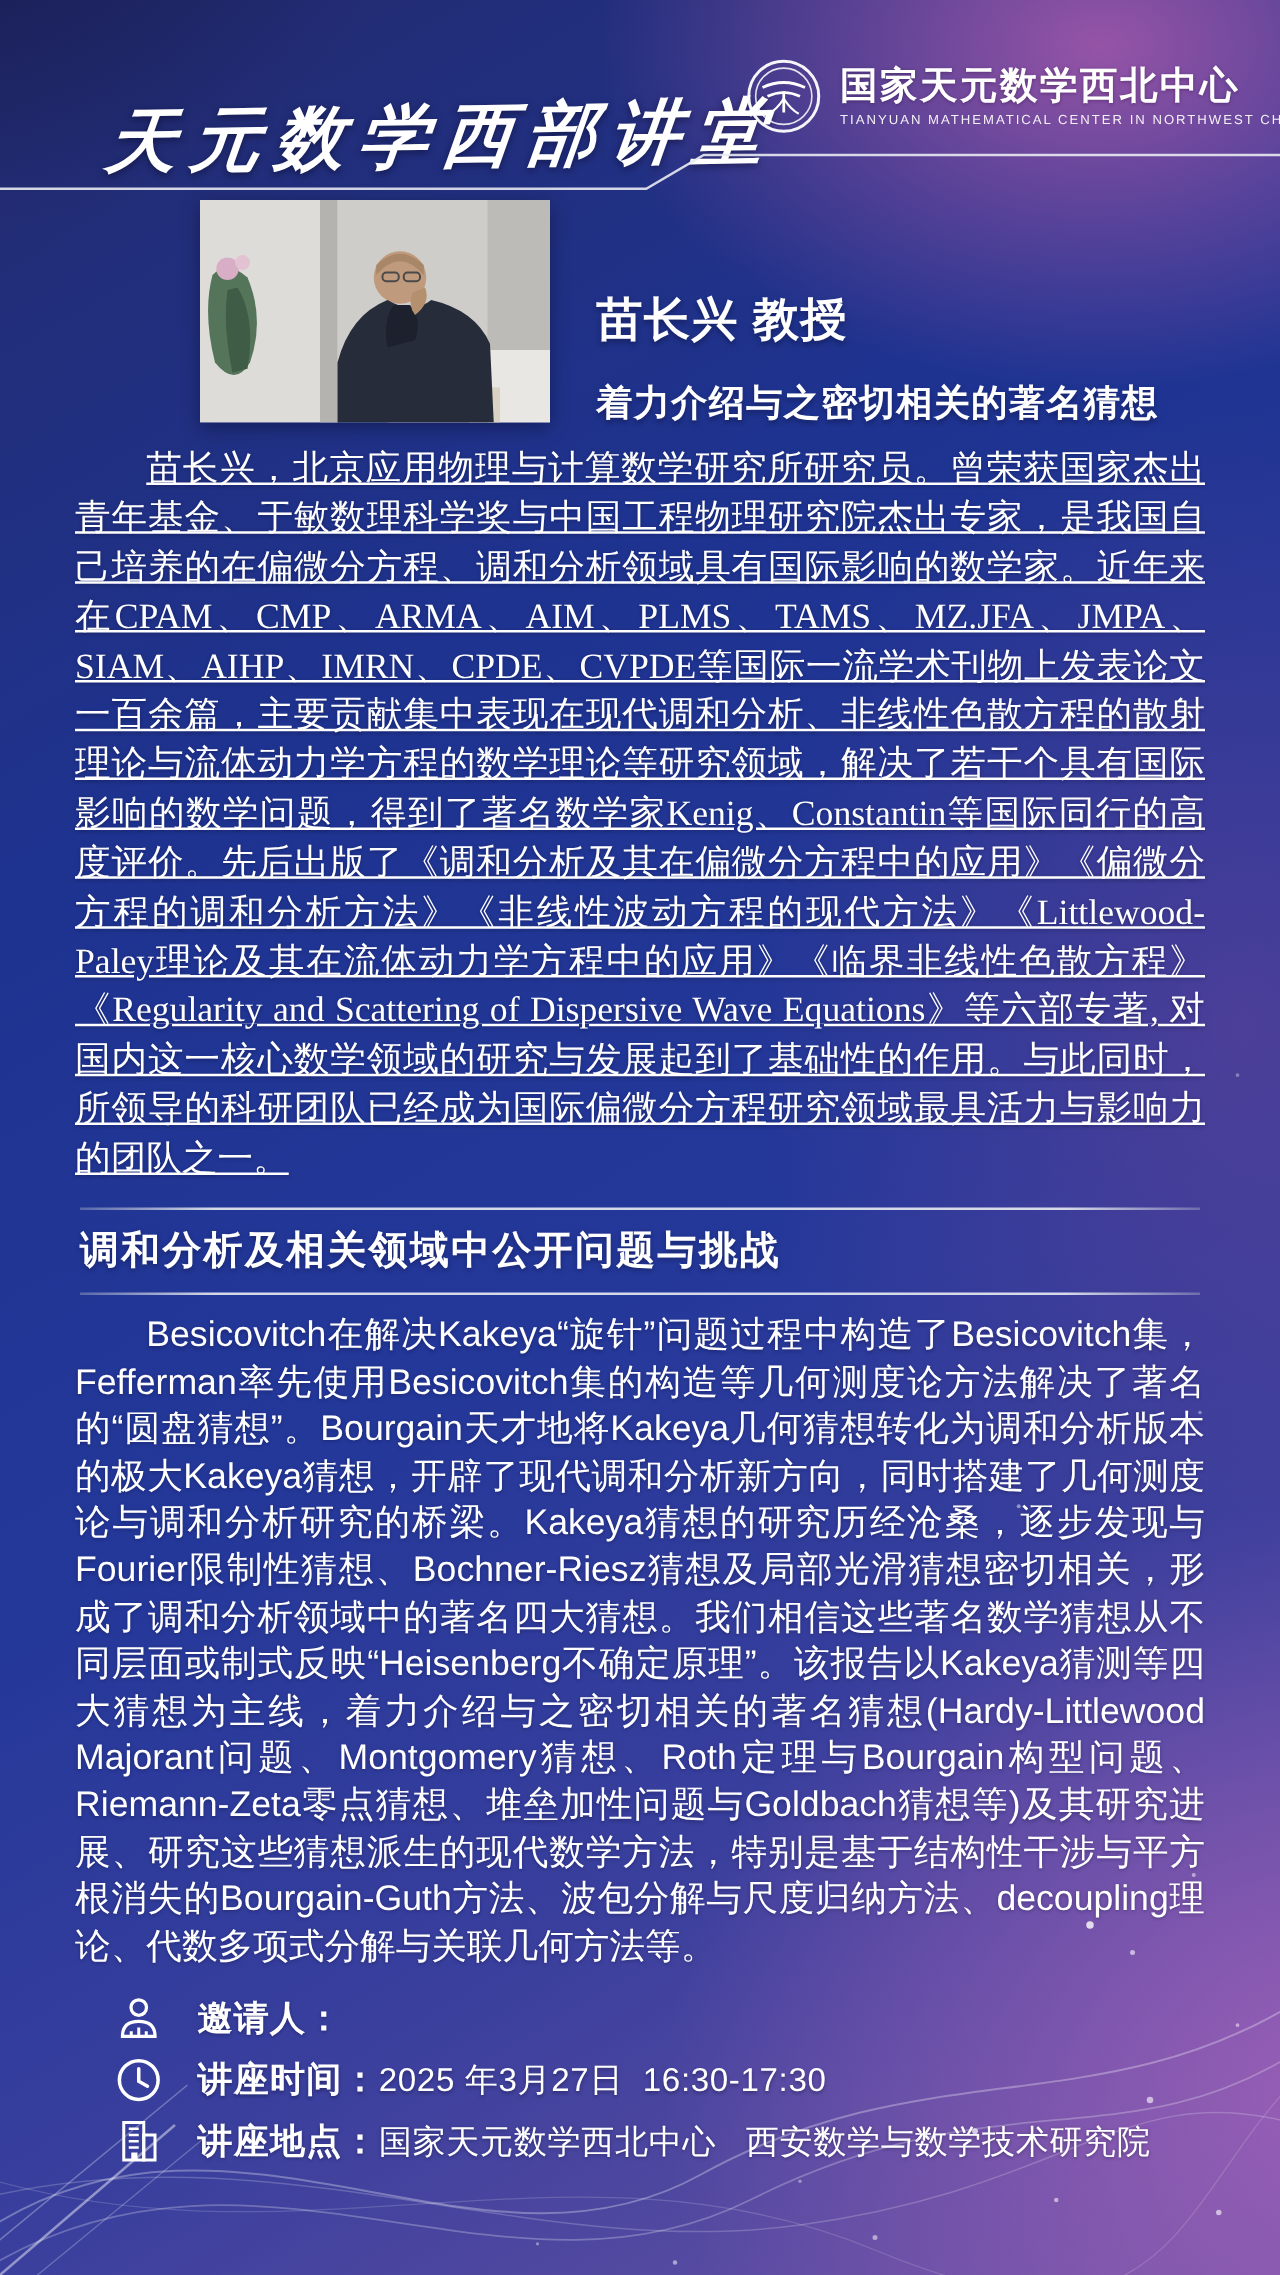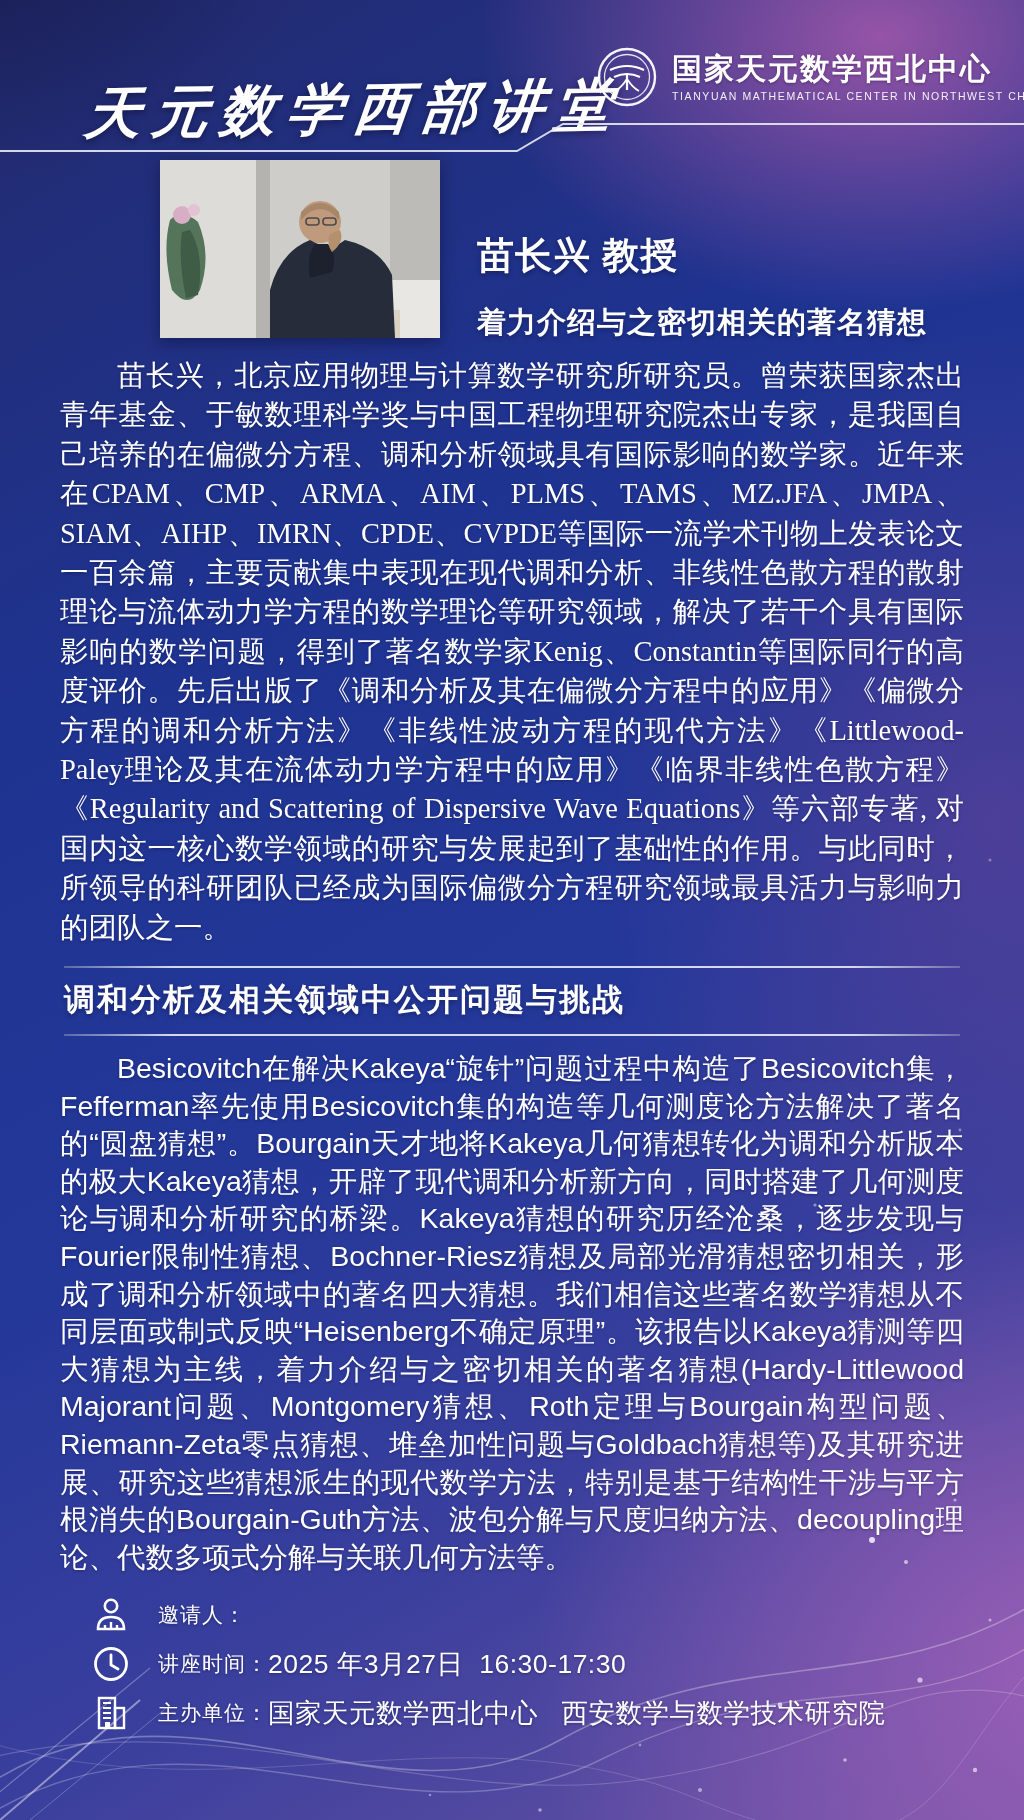--- a/index.html
+++ b/index.html
@@ -35,35 +35,36 @@
   .photo svg{display:block;}
   .speaker-block{position:absolute;left:477px;top:196px;margin-top:35px;}
   .speaker-name{font-size:37px;font-weight:bold;letter-spacing:1px;text-shadow:0 2px 4px rgba(10,10,40,.4);}
   .speaker-aff{font-size:29px;font-weight:bold;margin-top:22px;letter-spacing:1px;text-shadow:0 2px 4px rgba(10,10,40,.4);}
   
   .bio{
     position:absolute;left:60px;top:356px;width:904px;
     font-family:"Liberation Serif","DejaVu Serif",serif;
     font-size:28.5px;line-height:39.4px;text-align:justify;text-indent:2em;
     text-shadow:0 1px 3px rgba(10,10,40,.35);
+    text-decoration:underline;
   }
   .title-sec{position:absolute;left:64px;top:966px;width:896px;text-align:left;}
   .rule{height:2px;border:none;margin:0;background:linear-gradient(90deg,rgba(190,195,210,.35),rgba(222,226,236,.95) 12%,rgba(222,226,236,.95) 88%,rgba(190,195,210,.35));}
   .lecture-title{font-size:31px;font-weight:bold;letter-spacing:2px;margin:11px 0 13px 0;text-shadow:0 2px 4px rgba(10,10,40,.4);}
   .abstract{
     position:absolute;left:60px;top:1050px;width:904px;
     font-family:Liberation Sans, sans-serif;
     font-size:28.5px;line-height:37.6px;text-align:justify;text-indent:2em;
     text-shadow:0 1px 3px rgba(10,10,40,.35);
   }
   
   .details{position:absolute;left:90px;top:1596px;width:860px;}
   .detail-row{display:flex;align-items:center;margin-bottom:11px;height:38px;}
   .detail-icon{width:42px;flex:0 0 42px;display:flex;justify-content:center;align-items:center;margin-right:26px;}
-  .detail-label{font-size:21px;font-weight:normal;letter-spacing:1px;white-space:pre;text-shadow:0 1px 3px rgba(10,10,40,.4);}
+  .detail-label{font-size:28px;font-weight:bold;letter-spacing:1px;white-space:pre;text-shadow:0 1px 3px rgba(10,10,40,.4);}
   .detail-value{font-size:26.5px;letter-spacing:.5px;white-space:pre;text-shadow:0 1px 3px rgba(10,10,40,.4);}
   
   .decor{position:absolute;left:0;top:0;width:1024px;height:1820px;pointer-events:none;}
 </style>
 </head>
 <body>
 
 <div class="poster">
 
   <div class="banner-title">天元数学西部讲堂</div>
@@ -152,21 +153,21 @@
 
     <div class="detail-row">
       <span class="detail-icon">
         <svg width="38" height="38" viewBox="0 0 38 38">
           <rect x="7" y="4" width="16" height="30" fill="none" stroke="#fff" stroke-width="2.4"></rect>
           <rect x="23" y="14" width="9" height="20" fill="none" stroke="#fff" stroke-width="2.4"></rect>
           <path d="M11 9 H19 M11 14 H19 M11 19 H19 M11 24 H19" stroke="#fff" stroke-width="2"></path>
           <rect x="13" y="28" width="5" height="6" fill="#fff"></rect>
         </svg>
       </span>
-      <span class="detail-label">主办单位：</span>
+      <span class="detail-label">讲座地点：</span>
       <span class="detail-value">国家天元数学西北中心   西安数学与数学技术研究院</span>
     </div>
 
   </div>
 
   <svg class="decor" viewBox="0 0 1024 1820">
     <g stroke="#fff" fill="none">
       <path d="M-20 1790 C 180 1650 380 1840 560 1740 S 880 1700 1040 1600" stroke-width="1.6" opacity=".30"></path>
       <path d="M-20 1820 C 200 1680 400 1860 600 1760 S 900 1730 1040 1640" stroke-width="1.4" opacity=".25"></path>
       <path d="M-20 1760 C 220 1700 420 1810 640 1780 S 900 1660 1040 1700" stroke-width="1.2" opacity=".20"></path>

